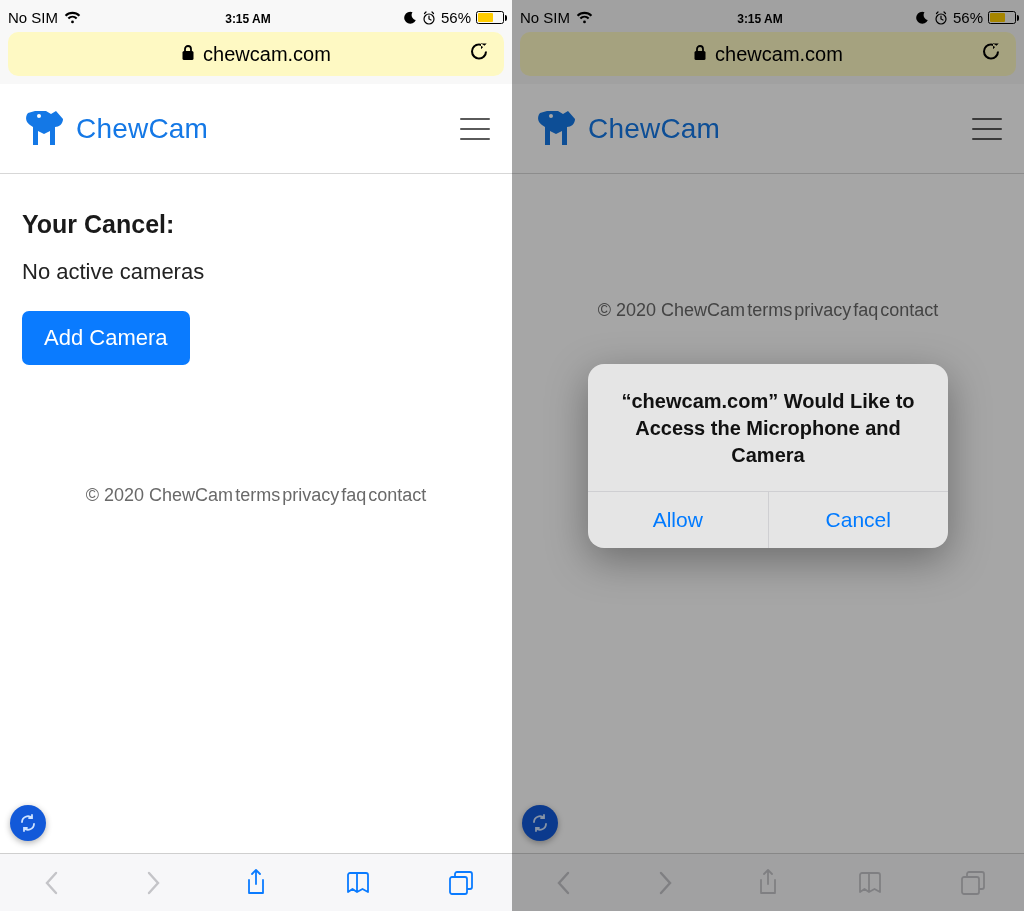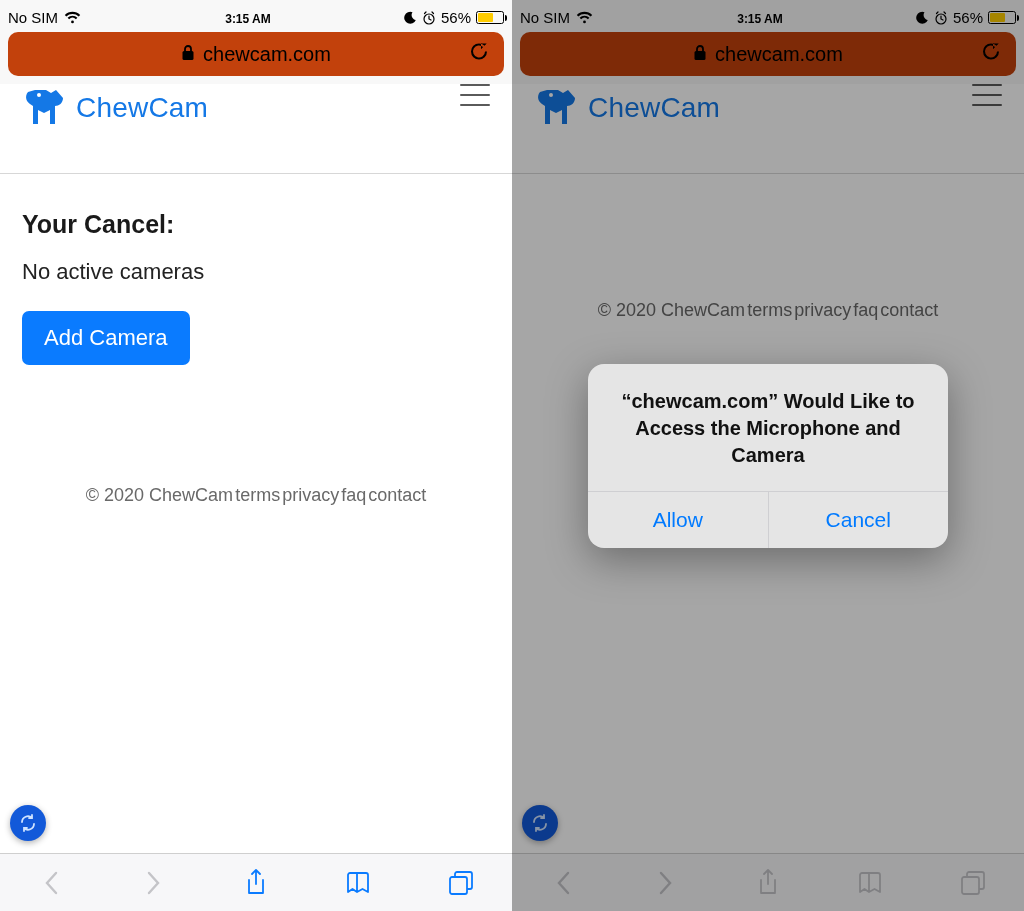--- a/index.html
+++ b/index.html
@@ -56,38 +56,38 @@
     height: 9px; margin-left:1px; background:#ffcc00; border-radius:1px;
     width: 56%;
   }
   
   .url-bar-wrap {
     padding: 6px 8px 8px 8px;
     background: #f8f8f8;
   }
   .url-bar {
     height: 44px;
-    background: #c2410c;
+    background: #fef9c3;
     border-radius: 10px;
     display:flex;
     align-items:center;
     justify-content:center;
     position:relative;
     font-size:20px;
     color:#000;
   }
   .url-bar .lock { margin-right:8px; }
   .url-bar .reload {
     position:absolute; right:14px; top:50%; transform:translateY(-50%);
   }
   
   .app-header {
     height: 90px;
     border-bottom: 1px solid #d7d7d7;
-    display:flex; align-items:flex-start; justify-content:space-between;
+    display:flex; align-items:center; justify-content:space-between;
     padding: 0 22px;
     background:#fff;
   }
   .logo { display:flex; align-items:center; gap:6px; }
   .logo-text { color:#1478e6; font-size:28px; font-weight:500; letter-spacing:0.2px; }
   .hamburger { width:30px; height:22px; display:flex; flex-direction:column; justify-content:space-between; }
   .hamburger span { display:block; height:2px; background:#5a5a5a; border-radius:1px; }
   
   .content {
     flex:1; padding: 36px 22px 0 22px; background:#fff; position:relative;

